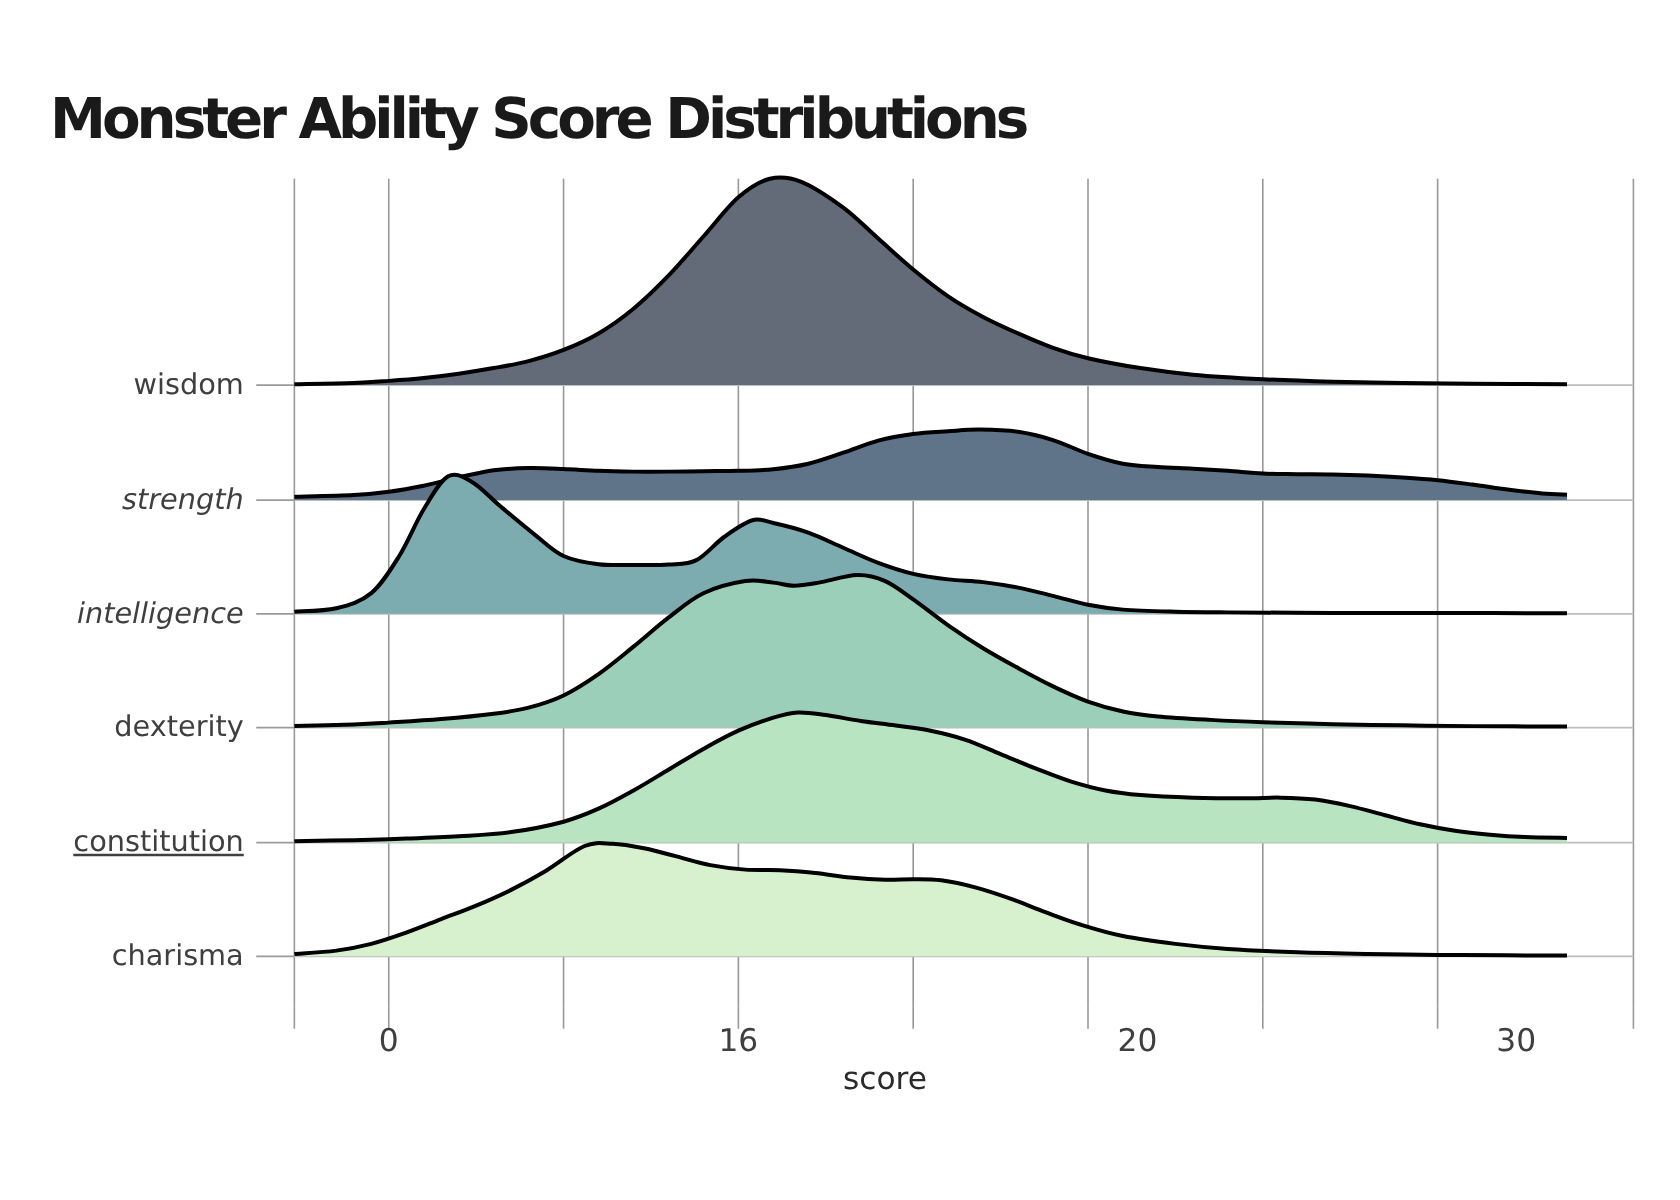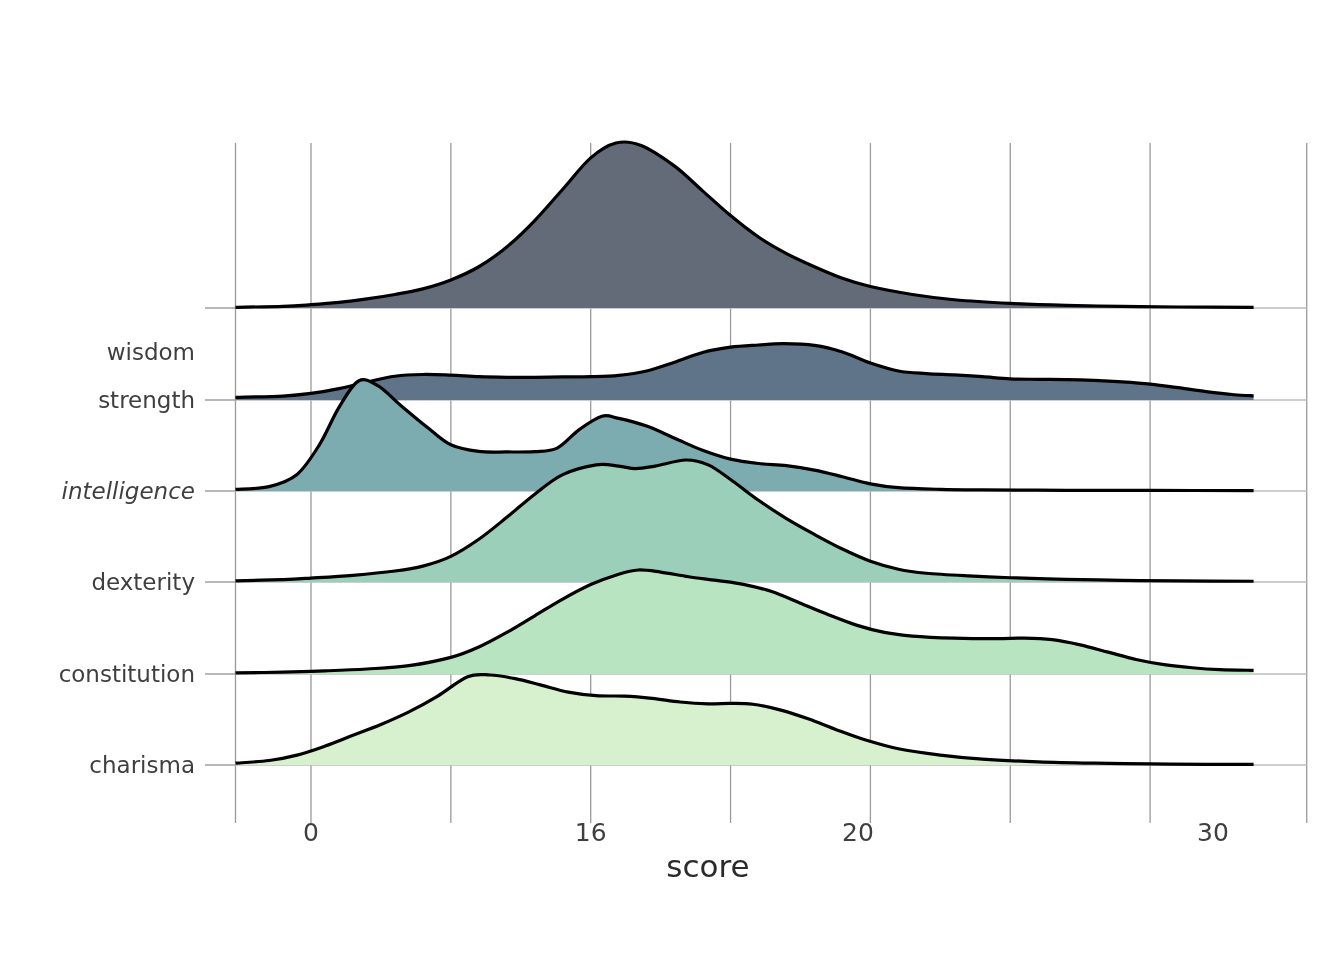--- a/index.html
+++ b/index.html
@@ -52,30 +52,31 @@
     transform: translateX(-50%);
     white-space: nowrap;
   }
   #xaxis-label {
     position: absolute;
     top: 848px;
     left: 0;
     width: 1344px;
     text-align: center;
     font-family: "DejaVu Sans", sans-serif;
-    font-size: 31px;
+    font-size: 25px;
     color: #2b2b2b;
   }
   #xaxis-label span { position: relative; left: 36px; }
 </style>
 </head>
 <body>
 
 <div id="figure">
 
+  <div id="chart-title">Monster Ability Score Distributions</div>
 
   <svg id="plot-svg" width="1344" height="960">
     <g id="gridlines">
         <line x1="235.481" x2="235.481" y1="143" y2="805" stroke="#9a9a9a" stroke-width="1.3"></line>
         <line x1="311" x2="311" y1="143" y2="805" stroke="#9a9a9a" stroke-width="1.3"></line>
         <line x1="450.85" x2="450.85" y1="143" y2="805" stroke="#9a9a9a" stroke-width="1.3"></line>
         <line x1="590.7" x2="590.7" y1="143" y2="805" stroke="#9a9a9a" stroke-width="1.3"></line>
         <line x1="730.55" x2="730.55" y1="143" y2="805" stroke="#9a9a9a" stroke-width="1.3"></line>
         <line x1="870.4" x2="870.4" y1="143" y2="805" stroke="#9a9a9a" stroke-width="1.3"></line>
         <line x1="1010.25" x2="1010.25" y1="143" y2="805" stroke="#9a9a9a" stroke-width="1.3"></line>
@@ -117,29 +118,29 @@
         <line x1="590.7" x2="590.7" y1="805" y2="823" stroke="#9a9a9a" stroke-width="1.3"></line>
         <line x1="730.55" x2="730.55" y1="805" y2="823" stroke="#9a9a9a" stroke-width="1.3"></line>
         <line x1="870.4" x2="870.4" y1="805" y2="823" stroke="#9a9a9a" stroke-width="1.3"></line>
         <line x1="1010.25" x2="1010.25" y1="805" y2="823" stroke="#9a9a9a" stroke-width="1.3"></line>
         <line x1="1150.1" x2="1150.1" y1="805" y2="823" stroke="#9a9a9a" stroke-width="1.3"></line>
         <line x1="1306.732" x2="1306.732" y1="805" y2="823" stroke="#9a9a9a" stroke-width="1.3"></line>
       </g>
   </svg>
 
   <div id="ytick-labels">
-      <div class="ytick-label" style="top: 308px; right: 1149px; margin-top: 44px;">wisdom</div>
-      <div class="ytick-label" style="top: 400px; right: 1149px;">strength</div>
+      <div class="ytick-label" style="top: 308px; right: 1149px;">wisdom</div>
+      <div class="ytick-label" style="top: 400px; right: 1149px; font-style: italic;">strength</div>
       <div class="ytick-label" style="top: 491px; right: 1149px; font-style: italic;">intelligence</div>
       <div class="ytick-label" style="top: 582px; right: 1149px; margin-left: 13px;">dexterity</div>
-      <div class="ytick-label" style="top: 674px; right: 1149px;">constitution</div>
+      <div class="ytick-label" style="top: 674px; right: 1149px; text-decoration: underline;">constitution</div>
       <div class="ytick-label" style="top: 765px; right: 1149px;">charisma</div>
     </div>
   <div id="xtick-labels">
       <div class="xtick-label" style="left: 311px; top: 818px;">0</div>
       <div class="xtick-label" style="left: 590.7px; top: 818px;">16</div>
-      <div class="xtick-label" style="left: 858px; top: 818px; text-align: right;">20</div>
+      <div class="xtick-label" style="left: 910px; top: 818px; text-align: right;">20</div>
       <div class="xtick-label" style="left: 1213px; top: 818px;">30</div>
     </div>
 
   <div id="xaxis-label"><span>score</span></div>
 
 </div>
 
 </body></html>

